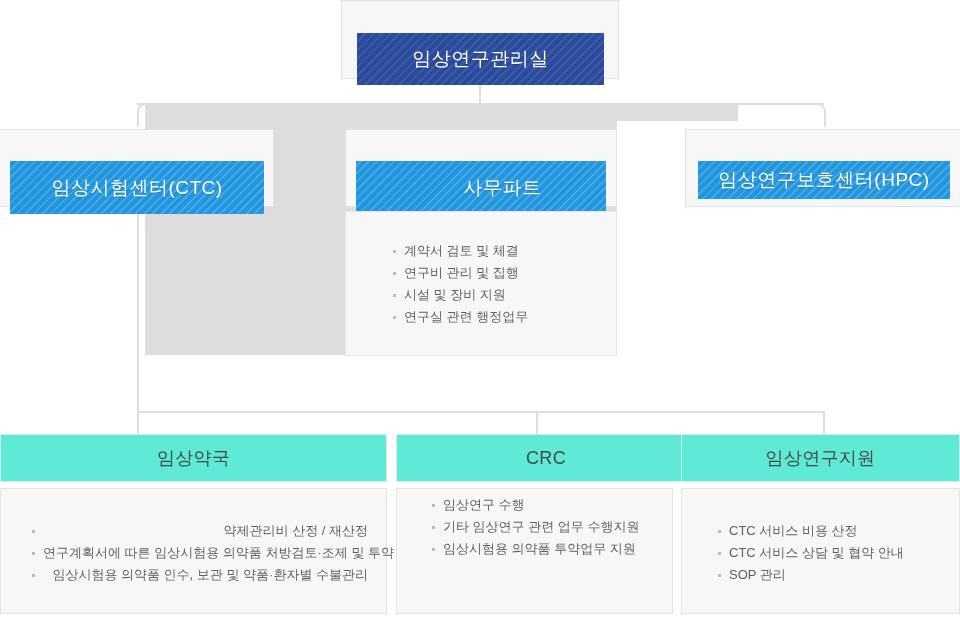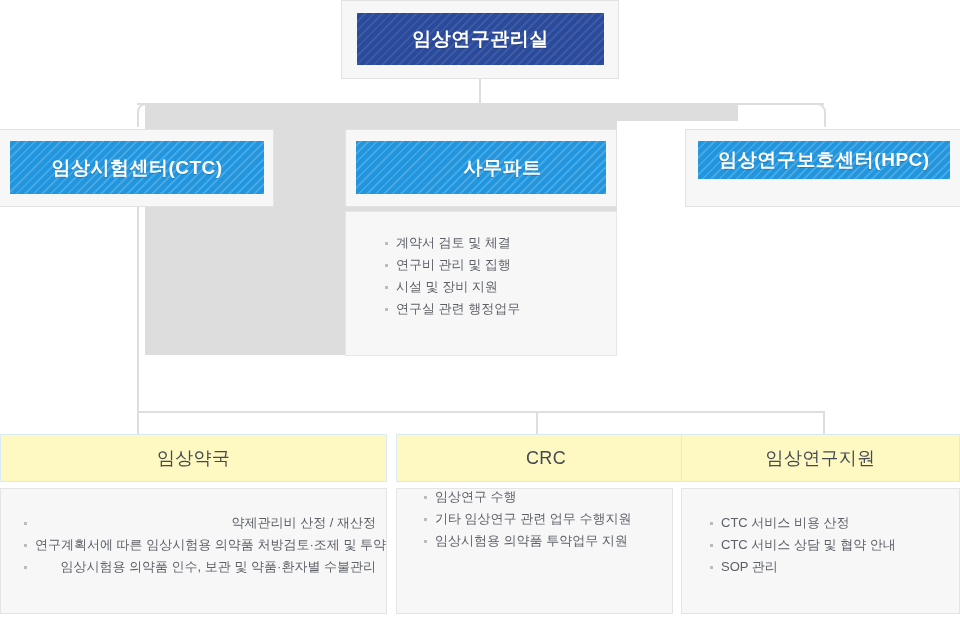--- a/index.html
+++ b/index.html
@@ -27,24 +27,25 @@
     position:absolute;
     background:#f7f7f7;
     border:1px solid #e2e2e2;
     box-sizing:border-box;
   }
   .bar{
     position:absolute;
     display:flex;align-items:center;justify-content:center;
     color:#ffffff;
     font-size:19px;
-    font-weight:700;
+    font-weight:400;
     letter-spacing:.5px;
     box-sizing:border-box;
     text-shadow:0 1px 1px rgba(0,0,0,.18);
+    margin-top:20px;
   }
   .bar-navy{
     background-color:#2a4a9c;
     background-image:repeating-linear-gradient(
        -45deg,
        rgba(255,255,255,.085) 0px,
        rgba(255,255,255,.085) 2px,
        rgba(255,255,255,0)    2px,
        rgba(255,255,255,0)    6px);
   }
@@ -62,39 +63,39 @@
   .panel{
     position:absolute;
     background:#f7f7f7;
     border:1px solid #e7e7e7;
     box-sizing:border-box;
   }
 
   
   .group-head{
     position:absolute;
-    background:#fef9c3;
+    background:#5eead4;
     border:1px solid #dbe9f2;
     box-sizing:border-box;
     display:flex;align-items:center;justify-content:center;
     color:#444a52;
     font-size:18px;
     letter-spacing:.3px;
   }
   .group-body{
     position:absolute;
     background:#f7f7f7;
     border:1px solid #e4e4e4;
     box-sizing:border-box;
   }
 
   
   ul.blist{
     list-style:none;
-    margin:8px;padding:0;
+    margin:16px;padding:0;
   }
   ul.blist li{
     position:relative;
     padding-left:13px;
     color:#5b5f66;
     font-size:13px;
     line-height:22px;
     white-space:nowrap;
   }
   ul.blist li::before{

